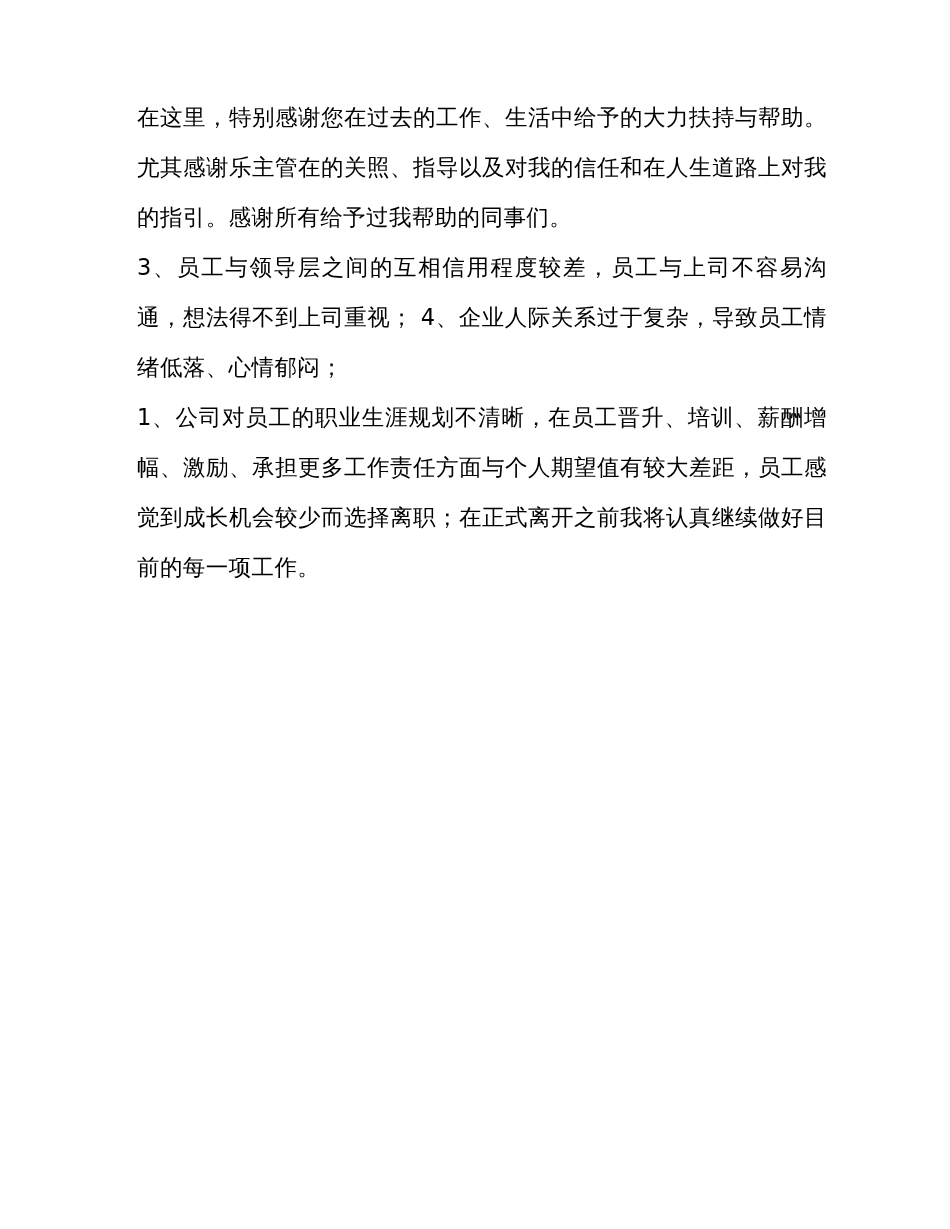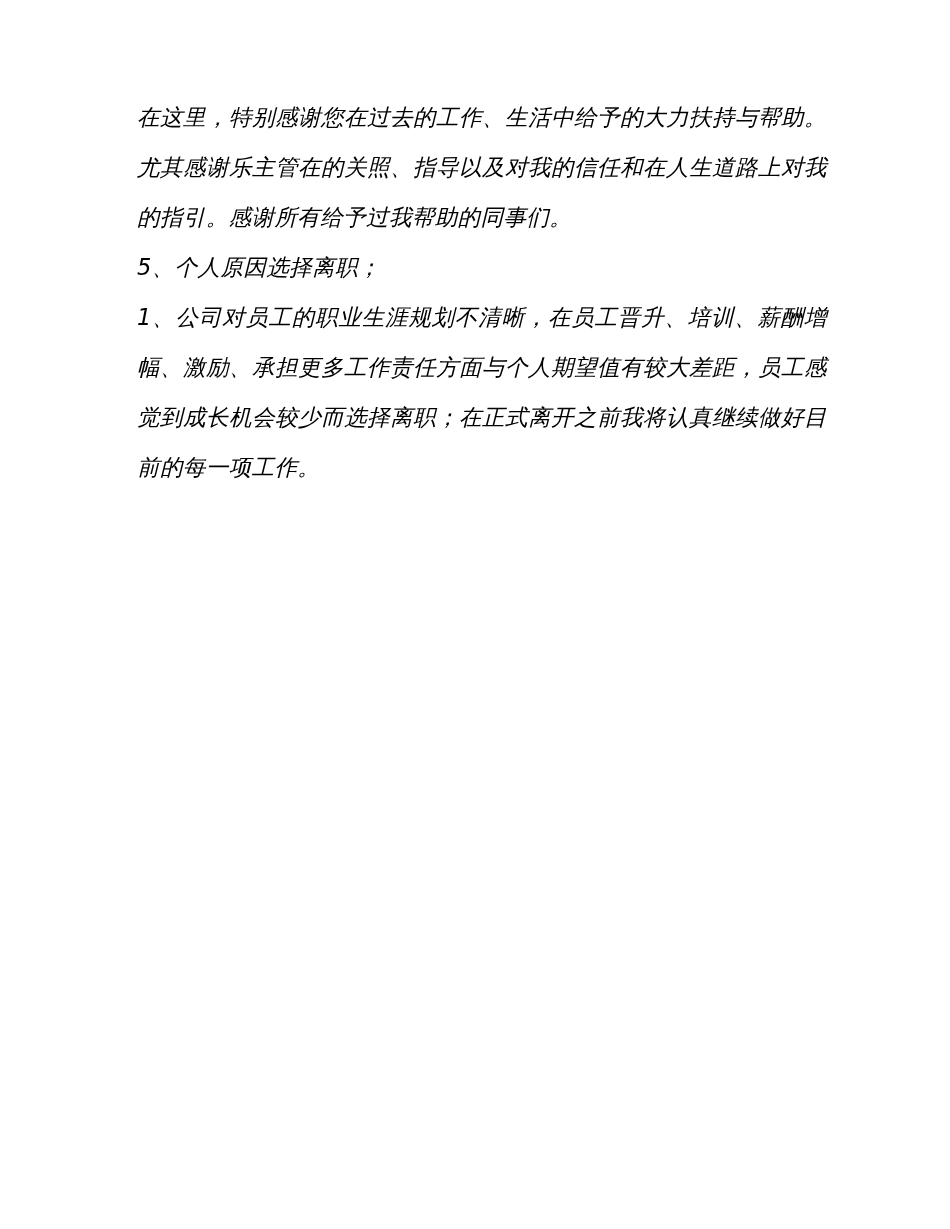--- a/index.html
+++ b/index.html
@@ -28,36 +28,35 @@
     width: 690px;
   }
   .para {
     font-size: 22.5px;
     line-height: 50px;
     letter-spacing: 0.4px;
     text-align: justify;
     text-justify: inter-ideograph;
     margin: 0;
     word-break: break-all;
-    font-style: italic;
   }
   .para.bold {
     font-weight: bold;
   }
 </style>
 </head>
 <body>
 
 <div class="page">
   <div class="content">
 
     <p class="para">在这里，特别感谢您在过去的工作、生活中给予的大力扶持与帮助。尤其感谢乐主管在的关照、指导以及对我的信任和在人生道路上对我的指引。感谢所有给予过我帮助的同事们。</p>
 
 
 
 
+    <p class="para">3、员工与领导层之间的互相信用程度较差，员工与上司不容易沟通，想法得不到上司重视； 4、企业人际关系过于复杂，导致员工情绪低落、心情郁闷；</p>
 
-    <p class="para">5、个人原因选择离职；</p>
 
     <p class="para">1、公司对员工的职业生涯规划不清晰，在员工晋升、培训、薪酬增幅、激励、承担更多工作责任方面与个人期望值有较大差距，员工感觉到成长机会较少而选择离职；在正式离开之前我将认真继续做好目前的每一项工作。</p>
 
   </div>
 </div>
 
 </body></html>

